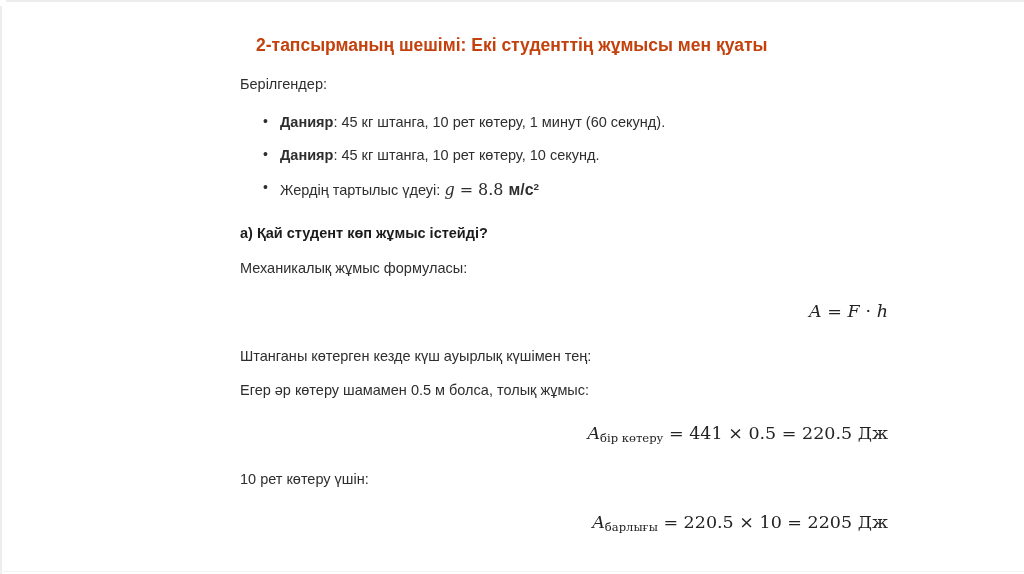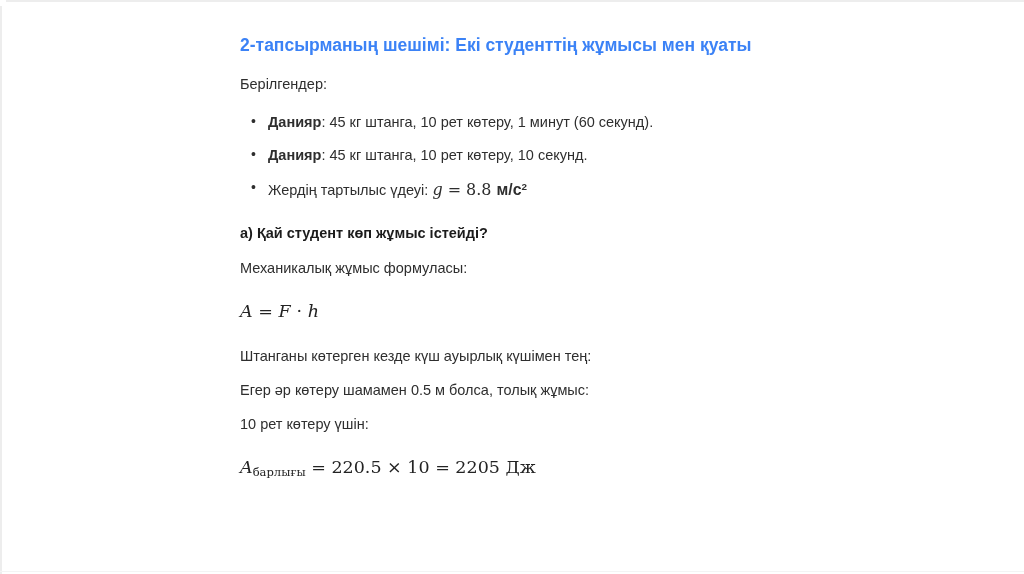--- a/index.html
+++ b/index.html
@@ -9,31 +9,31 @@
     font-family:"Liberation Sans", sans-serif;
     font-size:14.5px; line-height:1.45;
     -webkit-font-smoothing:antialiased;
   }
   .edge-top  { position:absolute; top:0; left:6px; right:0; height:2px; background:#ededed; }
   .edge-left { position:absolute; top:6px; left:0; bottom:0; width:2px; background:#ededed; }
   .edge-bottom { position:absolute; left:0; right:0; bottom:2px; height:1px; background:#f4f4f4; }
 
   .content { position:absolute; left:240px; top:0; width:648px; }
 
-  h2.title { font-size:17.5px; line-height:1.3; font-weight:700; color:#3b82f6; margin:34px 0 17px; }
+  h2.title { font-size:17.5px; line-height:1.3; font-weight:700; color:#c2410c; margin:34px 16px 17px; }
   p { margin:13px 0; }
   .b { font-weight:700; }
   .heading { font-weight:700; color:#1c1c1c; margin:22px 0 14px; }
 
   ul.given { list-style:none; margin:17px 0 20px; padding:0 0 0 24px; }
-  ul.given li { margin:12px 4px; position:relative; }
+  ul.given li { margin:12px 16px; position:relative; }
   ul.given li::before { content:"•"; position:absolute; left:-17px; top:-1px; font-size:14px; color:#2e2e2e; }
 
   
-  .math-display { text-align:left; font-size:17.5px; margin:20px 0 22px; color:#232323; }
+  .math-display { text-align:right; font-size:17.5px; margin:20px 0 22px; color:#232323; }
   .math-inline { font-size:1.1em; }
   .m-v  { font-family:"DejaVu Serif", serif; font-style:italic; }
   .m-r  { font-family:"DejaVu Serif", serif; }
   .m-sub{ font-family:"DejaVu Serif", serif; font-size:0.66em; vertical-align:-0.28em; }
   .m-bt { font-family:"Liberation Sans", sans-serif; font-weight:700;text-align:center; }
   .m-bsup{ font-family:"Liberation Sans", sans-serif; font-weight:700; font-size:0.62em; vertical-align:0.55em; }
 </style>
 </head>
 <body>
 
@@ -63,18 +63,19 @@
 
   <p>Механикалық жұмыс формуласы:</p>
 
   <div class="math-display"><span class="m-v">A</span><span class="m-r"> = </span><span class="m-v">F</span><span class="m-r"> ⋅ </span><span class="m-v">h</span></div>
 
   <p>Штанганы көтерген кезде күш ауырлық күшімен тең:</p>
 
 
   <p>Егер әр көтеру шамамен 0.5 м болса, толық жұмыс:</p>
 
+  <div class="math-display"><span class="m-v">A</span><span class="m-sub">бір көтеру</span><span class="m-r"> = 441 × 0.5 = 220.5 Дж</span></div>
 
   <p>10 рет көтеру үшін:</p>
 
   <div class="math-display"><span class="m-v">A</span><span class="m-sub">барлығы</span><span class="m-r"> = 220.5 × 10 = 2205 Дж</span></div>
 
 </div>
 
 </body></html>

